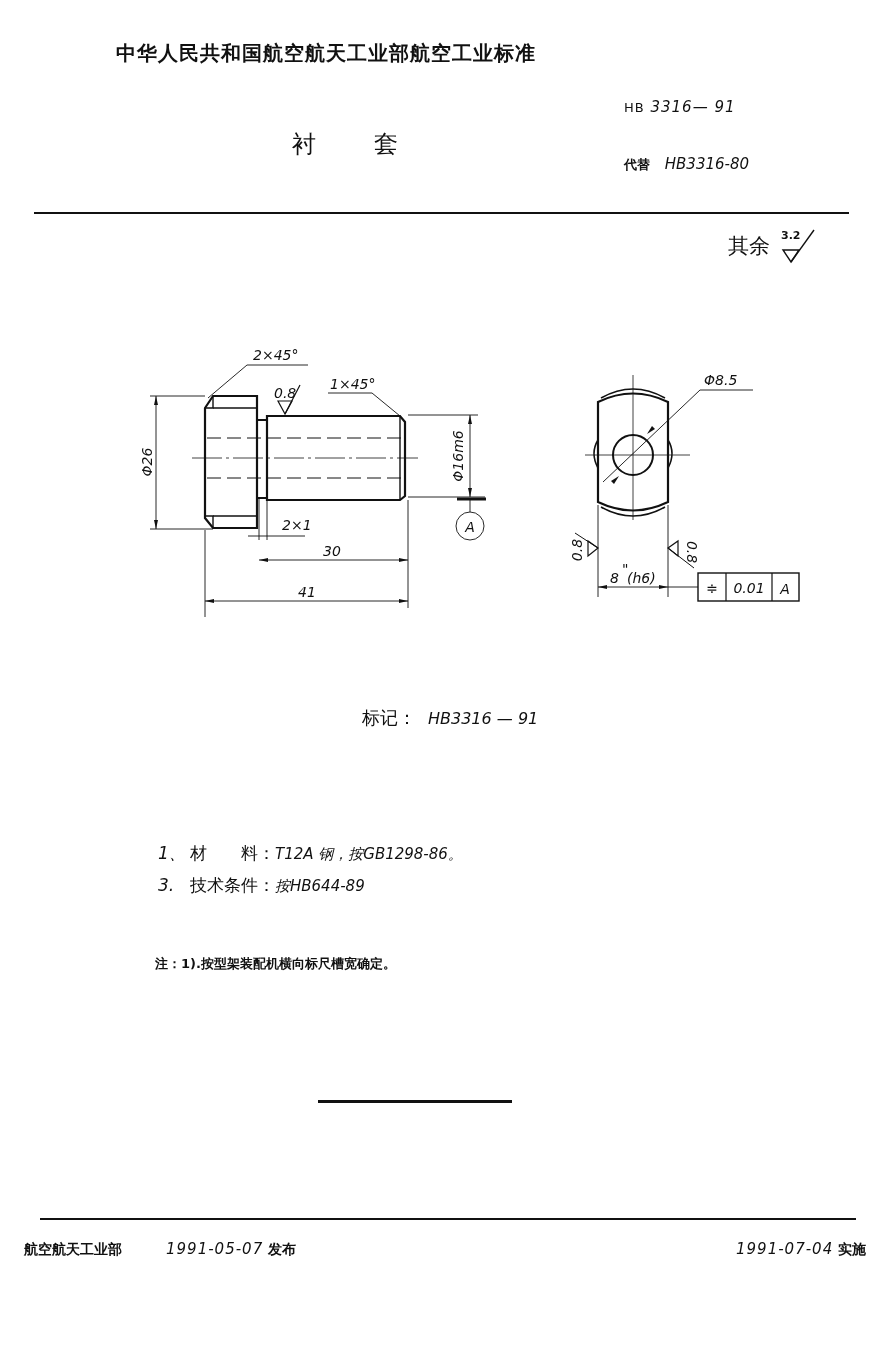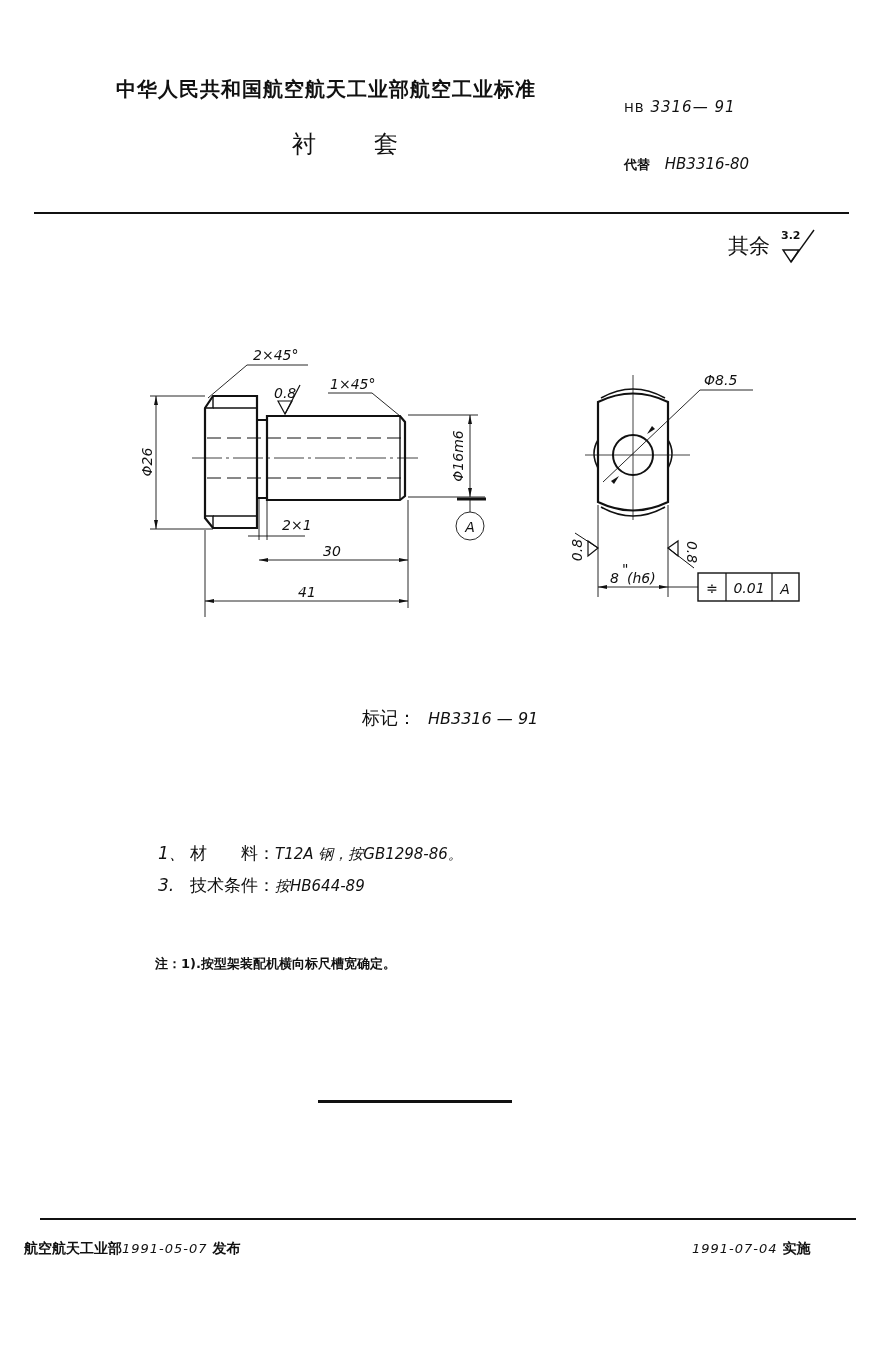--- a/index.html
+++ b/index.html
@@ -1,19 +1,19 @@
 <!DOCTYPE html>
 <html><head>
 <meta charset="utf-8">
 <style>
   html, body { margin: 0; padding: 0; background: #ffffff; }
   body { width: 880px; height: 1351px; position: relative; overflow: hidden;
          font-family: "DejaVu Sans", sans-serif; color: #111; }
   .abs { position: absolute; }
-  .org-title { left: 116px; top: 40px; font-size: 20px; font-weight: bold; letter-spacing: 1px; white-space: nowrap; margin-top: 36px; }
+  .org-title { left: 116px; top: 40px; font-size: 20px; font-weight: bold; letter-spacing: 1px; white-space: nowrap; }
   .std-no { left: 624px; top: 98px; font-size: 15px; font-style: italic; letter-spacing: 1px; white-space: nowrap; }
   .std-no .hb { font-style: normal; font-size: 13px; margin-top: 12px; }
   .doc-title { left: 292px; top: 128px; font-size: 24px; font-family: "DejaVu Serif", serif; white-space: nowrap; }
   .doc-title span + span { margin-left: 58px; }
   .replaces { left: 624px; top: 155px; font-size: 15px; font-style: italic; white-space: nowrap; }
   .replaces .lbl { font-style: normal; font-weight: bold; font-size: 13px; margin-right: 10px; }
   .rule-top { left: 34px; top: 212px; width: 815px; height: 2px; background: #111; }
   .rough-rest { left: 728px; top: 232px; font-size: 21px; font-family: "DejaVu Serif", serif; white-space: nowrap; text-align: center; }
   .rough-val { left: 781px; top: 229px; font-size: 11px; font-weight: bold; }
   svg.drawing { position: absolute; left: 0; top: 0; }
@@ -21,21 +21,21 @@
   .marking { left: 362px; top: 706px; font-size: 18px; white-space: nowrap; font-family: "DejaVu Serif", serif; }
   .marking .code { font-family: "DejaVu Sans", sans-serif; font-style: italic; font-size: 16px; margin-left: 12px; }
   .notes { left: 158px; top: 838px; font-size: 17px; line-height: 31px; font-family: "DejaVu Serif", serif; }
   .notes .num { display: inline-block; width: 32px; font-family: "DejaVu Sans", sans-serif; font-style: italic; }
   .notes .key { display: inline-block; }
   .notes .val { font-family: "DejaVu Sans", sans-serif; font-style: italic; font-size: 15px; }
   .note-remark { left: 155px; top: 955px; font-size: 13px; font-weight: bold; white-space: nowrap; }
   .rule-mid { left: 318px; top: 1100px; width: 194px; height: 3px; background: #111; }
   .rule-bottom { left: 40px; top: 1218px; width: 816px; height: 2px; background: #111; }
   .issued { left: 24px; top: 1240px; font-size: 14px; font-weight: bold; white-space: nowrap; }
-  .issued .date, .effective .date { font-weight: normal; font-style: italic; font-size: 13px; letter-spacing: 1px; }
+  .issued .date, .effective .date { font-weight: normal; font-style: italic; font-size: 15px; letter-spacing: 1px; padding-left: 44px; }
   .effective { left: 692px; top: 1240px; font-size: 14px; font-weight: bold; white-space: nowrap; }
 </style>
 </head>
 <body>
 
 <div class="abs org-title">中华人民共和国航空航天工业部航空工业标准</div>
 
 <div class="abs std-no">
   <span class="hb">HB</span>
   <span>3316— 91</span>

